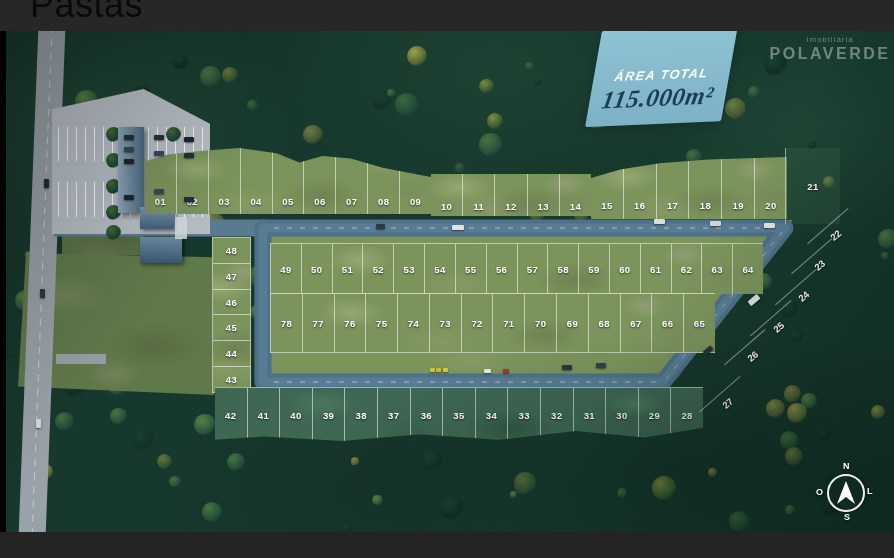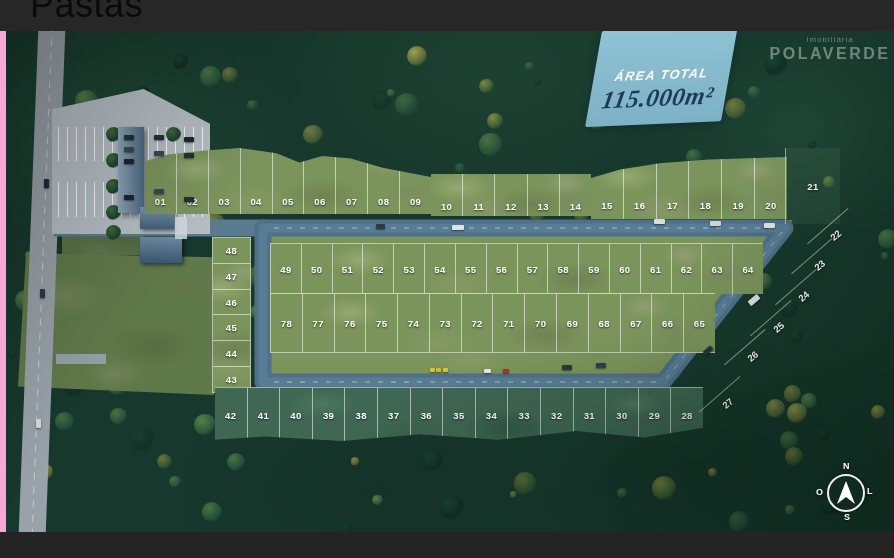--- a/index.html
+++ b/index.html
@@ -1,17 +1,17 @@
 <!DOCTYPE html>
 <html style="--badge-bg: #8fc2d4; --badge-text: #1d3c5a; --road: #4e7189; --highway: #99a2a9; --forest: #17382d; --grass: #7b945c;"><head>
 <meta charset="utf-8">
 <style>
   html,body{margin:0;padding:0;background:#232323;width:894px;height:558px;overflow:hidden;
     font-family:"Liberation Sans", sans-serif;}
-  #stage{position:relative;width:804px;height:558px;background:#f9a8d4;}
+  #stage{position:relative;width:804px;height:558px;background:#000000;}
 
   
   #topbar{position:absolute;left:0;top:0;width:894px;height:31px;background:#272727;overflow:hidden;z-index:10;}
   #topbar .title{position:absolute;left:30px;top:-16px;font-size:36px;font-weight:500;color:#0a0a0a;letter-spacing:.5px;}
   #bottombar{position:absolute;left:0;top:532px;width:894px;height:26px;background:#242424;z-index:10;}
 
   
   #photo{position:absolute;left:6px;top:31px;width:888px;height:501px;overflow:hidden;
     background-color:#17382d;
     background-image:

